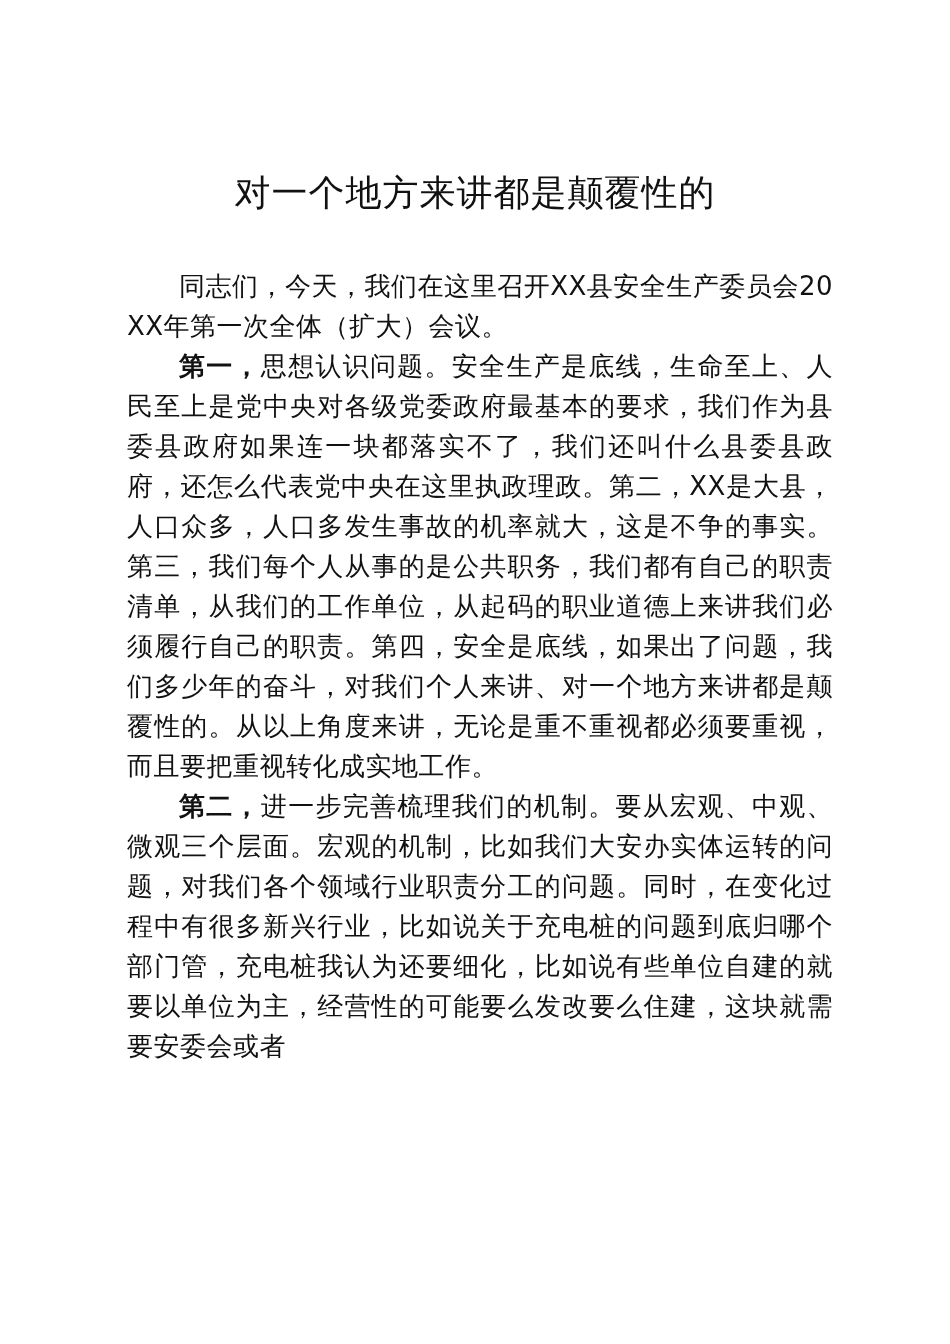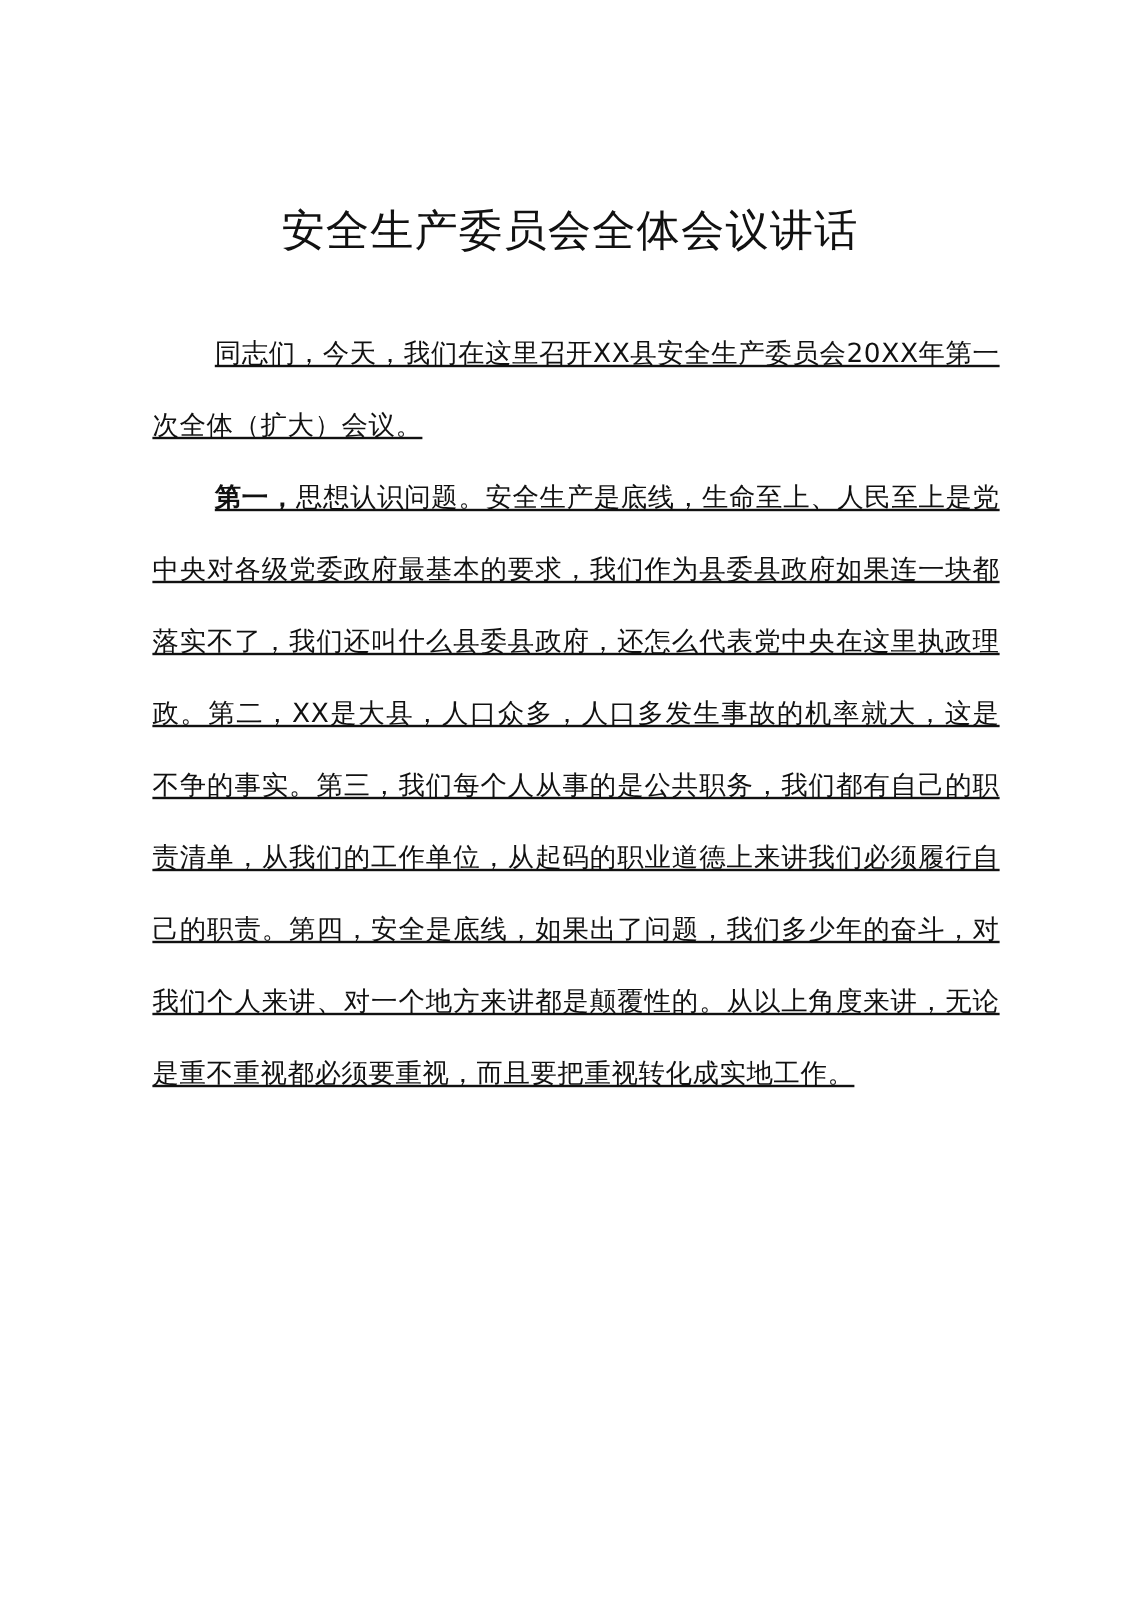--- a/index.html
+++ b/index.html
@@ -37,43 +37,43 @@
       font-weight: normal;
     }
     .body-text {
       position: absolute;
       left: 127px;
       top: 266px;
       width: 706px;
     }
     .para {
       margin: 0;
-      font-size: 22px;
-      line-height: 60px;
+      font-size: 26px;
+      line-height: 40px;
       text-indent: 52px;
       text-align: justify;
       text-align-last: left;
       letter-spacing: 0.5px;
       word-break: break-all;
       color: #111111;
-      text-decoration: underline;
     }
     .para .lead {
       font-weight: bold;
     }
   </style>
 </head>
 <body>
 
 <div class="page">
 
-  <h1 class="title">安全生产委员会全体会议讲话</h1>
+  <h1 class="title">对一个地方来讲都是颠覆性的</h1>
 
   <div class="body-text">
 
     <p class="para"><span>同志们，今天，我们在这里召开XX县安全生产委员会20XX年第一次全体（扩大）会议。</span></p>
 
 
     <p class="para"><span class="lead">第一，</span><span>思想认识问题。安全生产是底线，生命至上、人民至上是党中央对各级党委政府最基本的要求，我们作为县委县政府如果连一块都落实不了，我们还叫什么县委县政府，还怎么代表党中央在这里执政理政。第二，XX是大县，人口众多，人口多发生事故的机率就大，这是不争的事实。第三，我们每个人从事的是公共职务，我们都有自己的职责清单，从我们的工作单位，从起码的职业道德上来讲我们必须履行自己的职责。第四，安全是底线，如果出了问题，我们多少年的奋斗，对我们个人来讲、对一个地方来讲都是颠覆性的。从以上角度来讲，无论是重不重视都必须要重视，而且要把重视转化成实地工作。</span></p>
 
+    <p class="para"><span class="lead">第二，</span><span>进一步完善梳理我们的机制。要从宏观、中观、微观三个层面。宏观的机制，比如我们大安办实体运转的问题，对我们各个领域行业职责分工的问题。同时，在变化过程中有很多新兴行业，比如说关于充电桩的问题到底归哪个部门管，充电桩我认为还要细化，比如说有些单位自建的就要以单位为主，经营性的可能要么发改要么住建，这块就需要安委会或者</span></p>
 
   </div>
 </div>
 
 </body></html>

